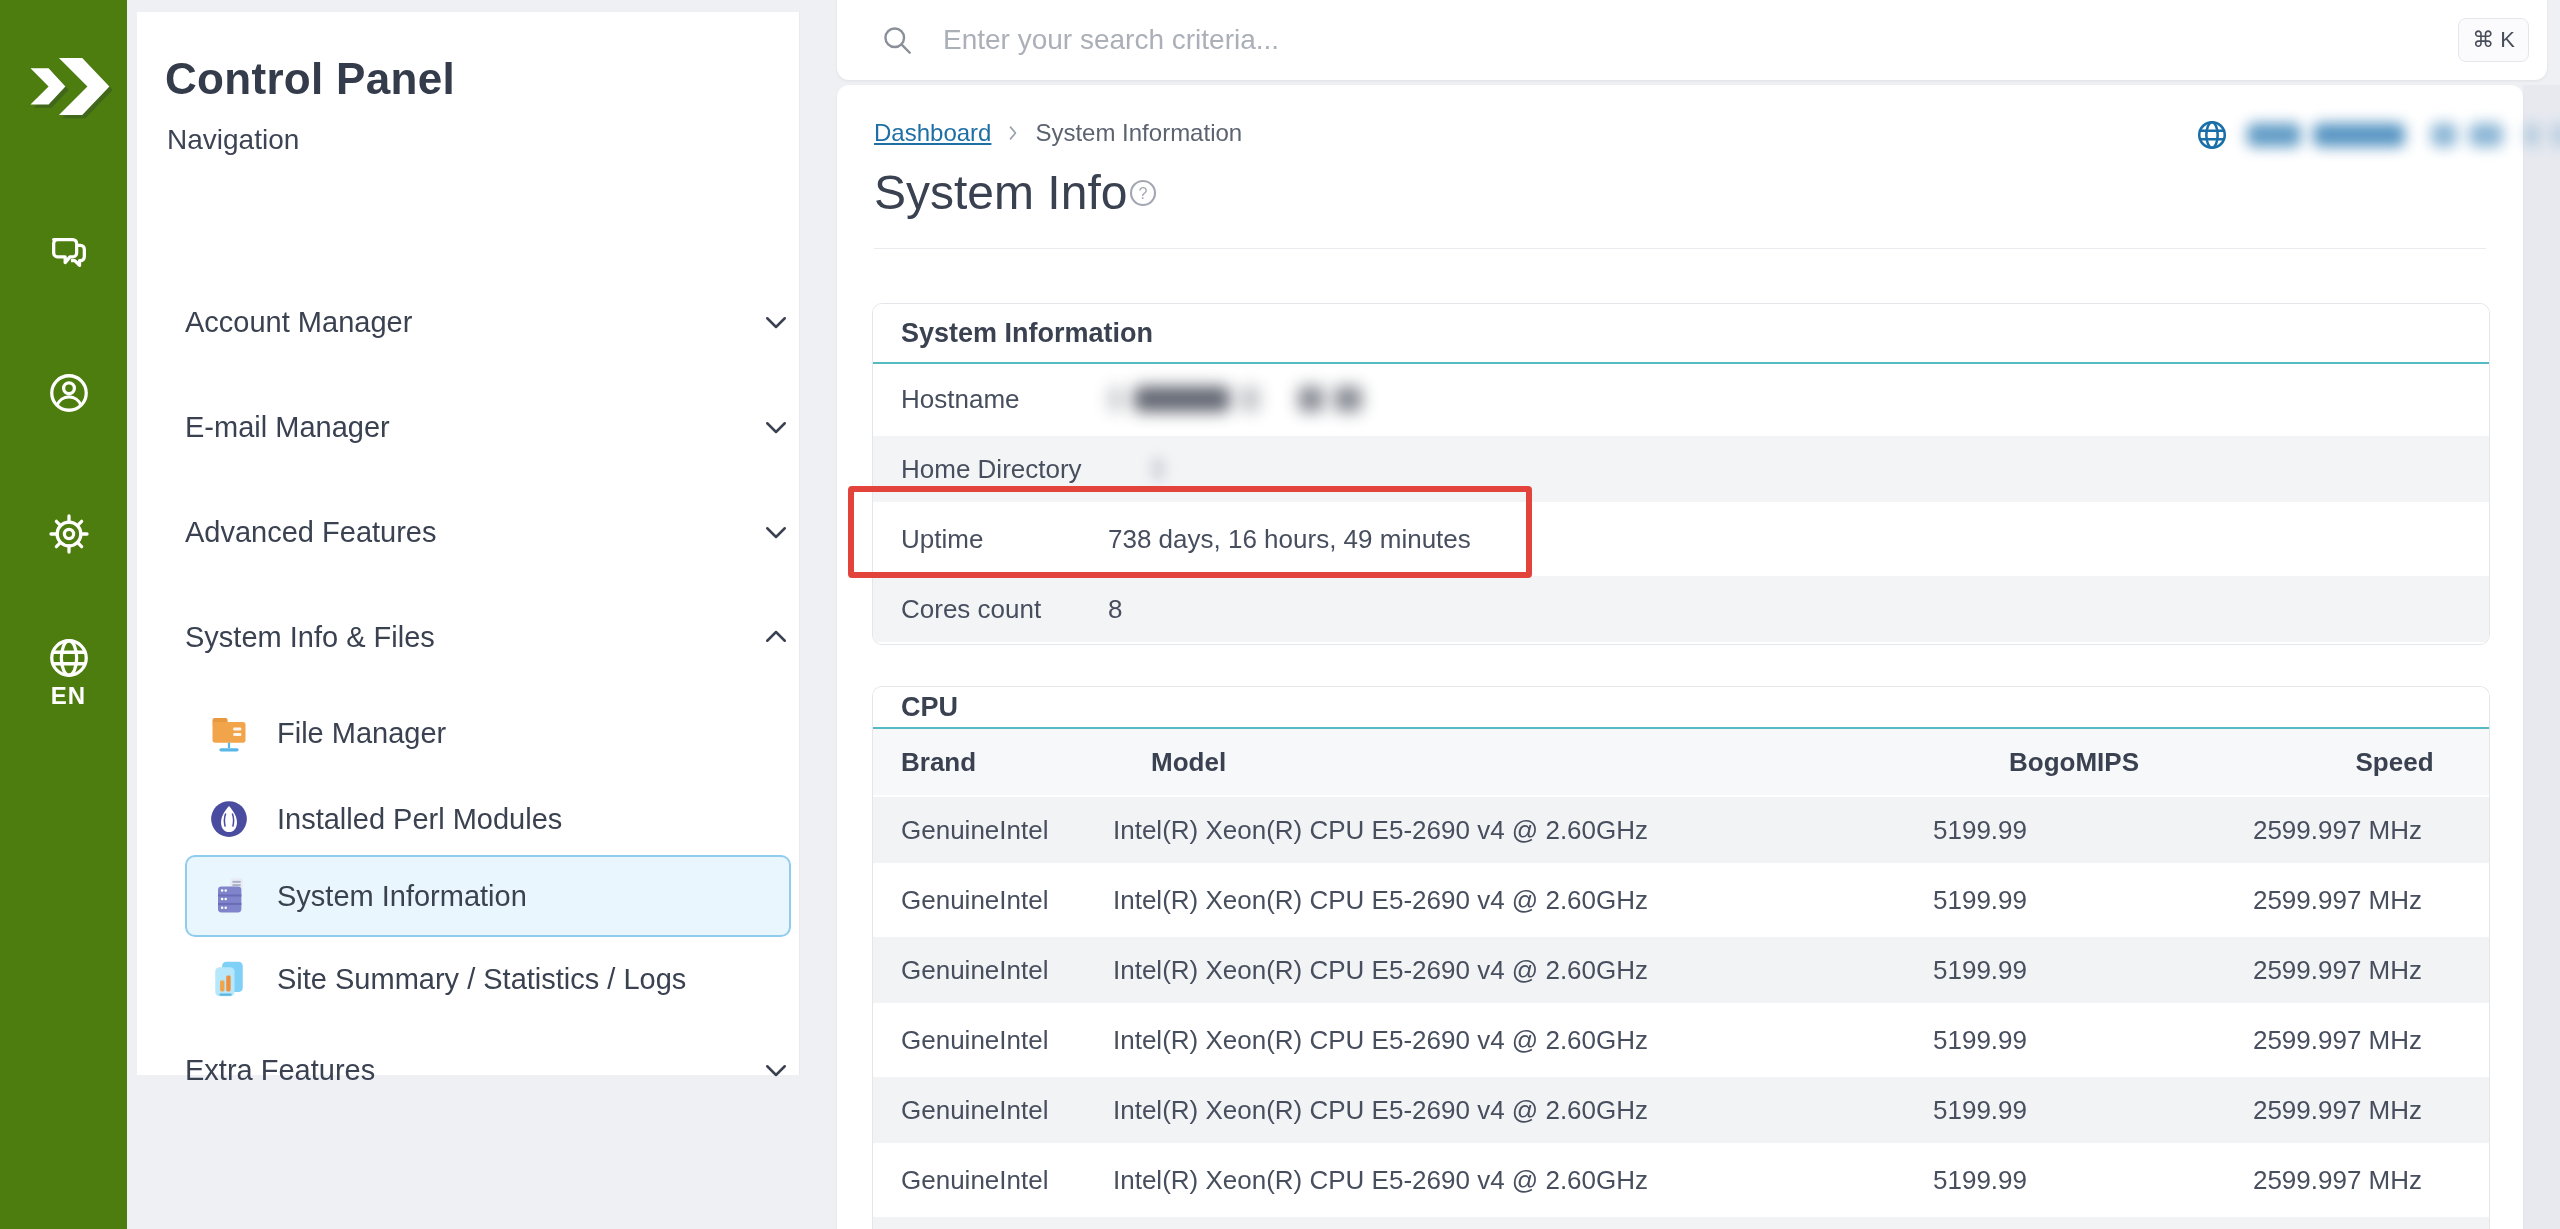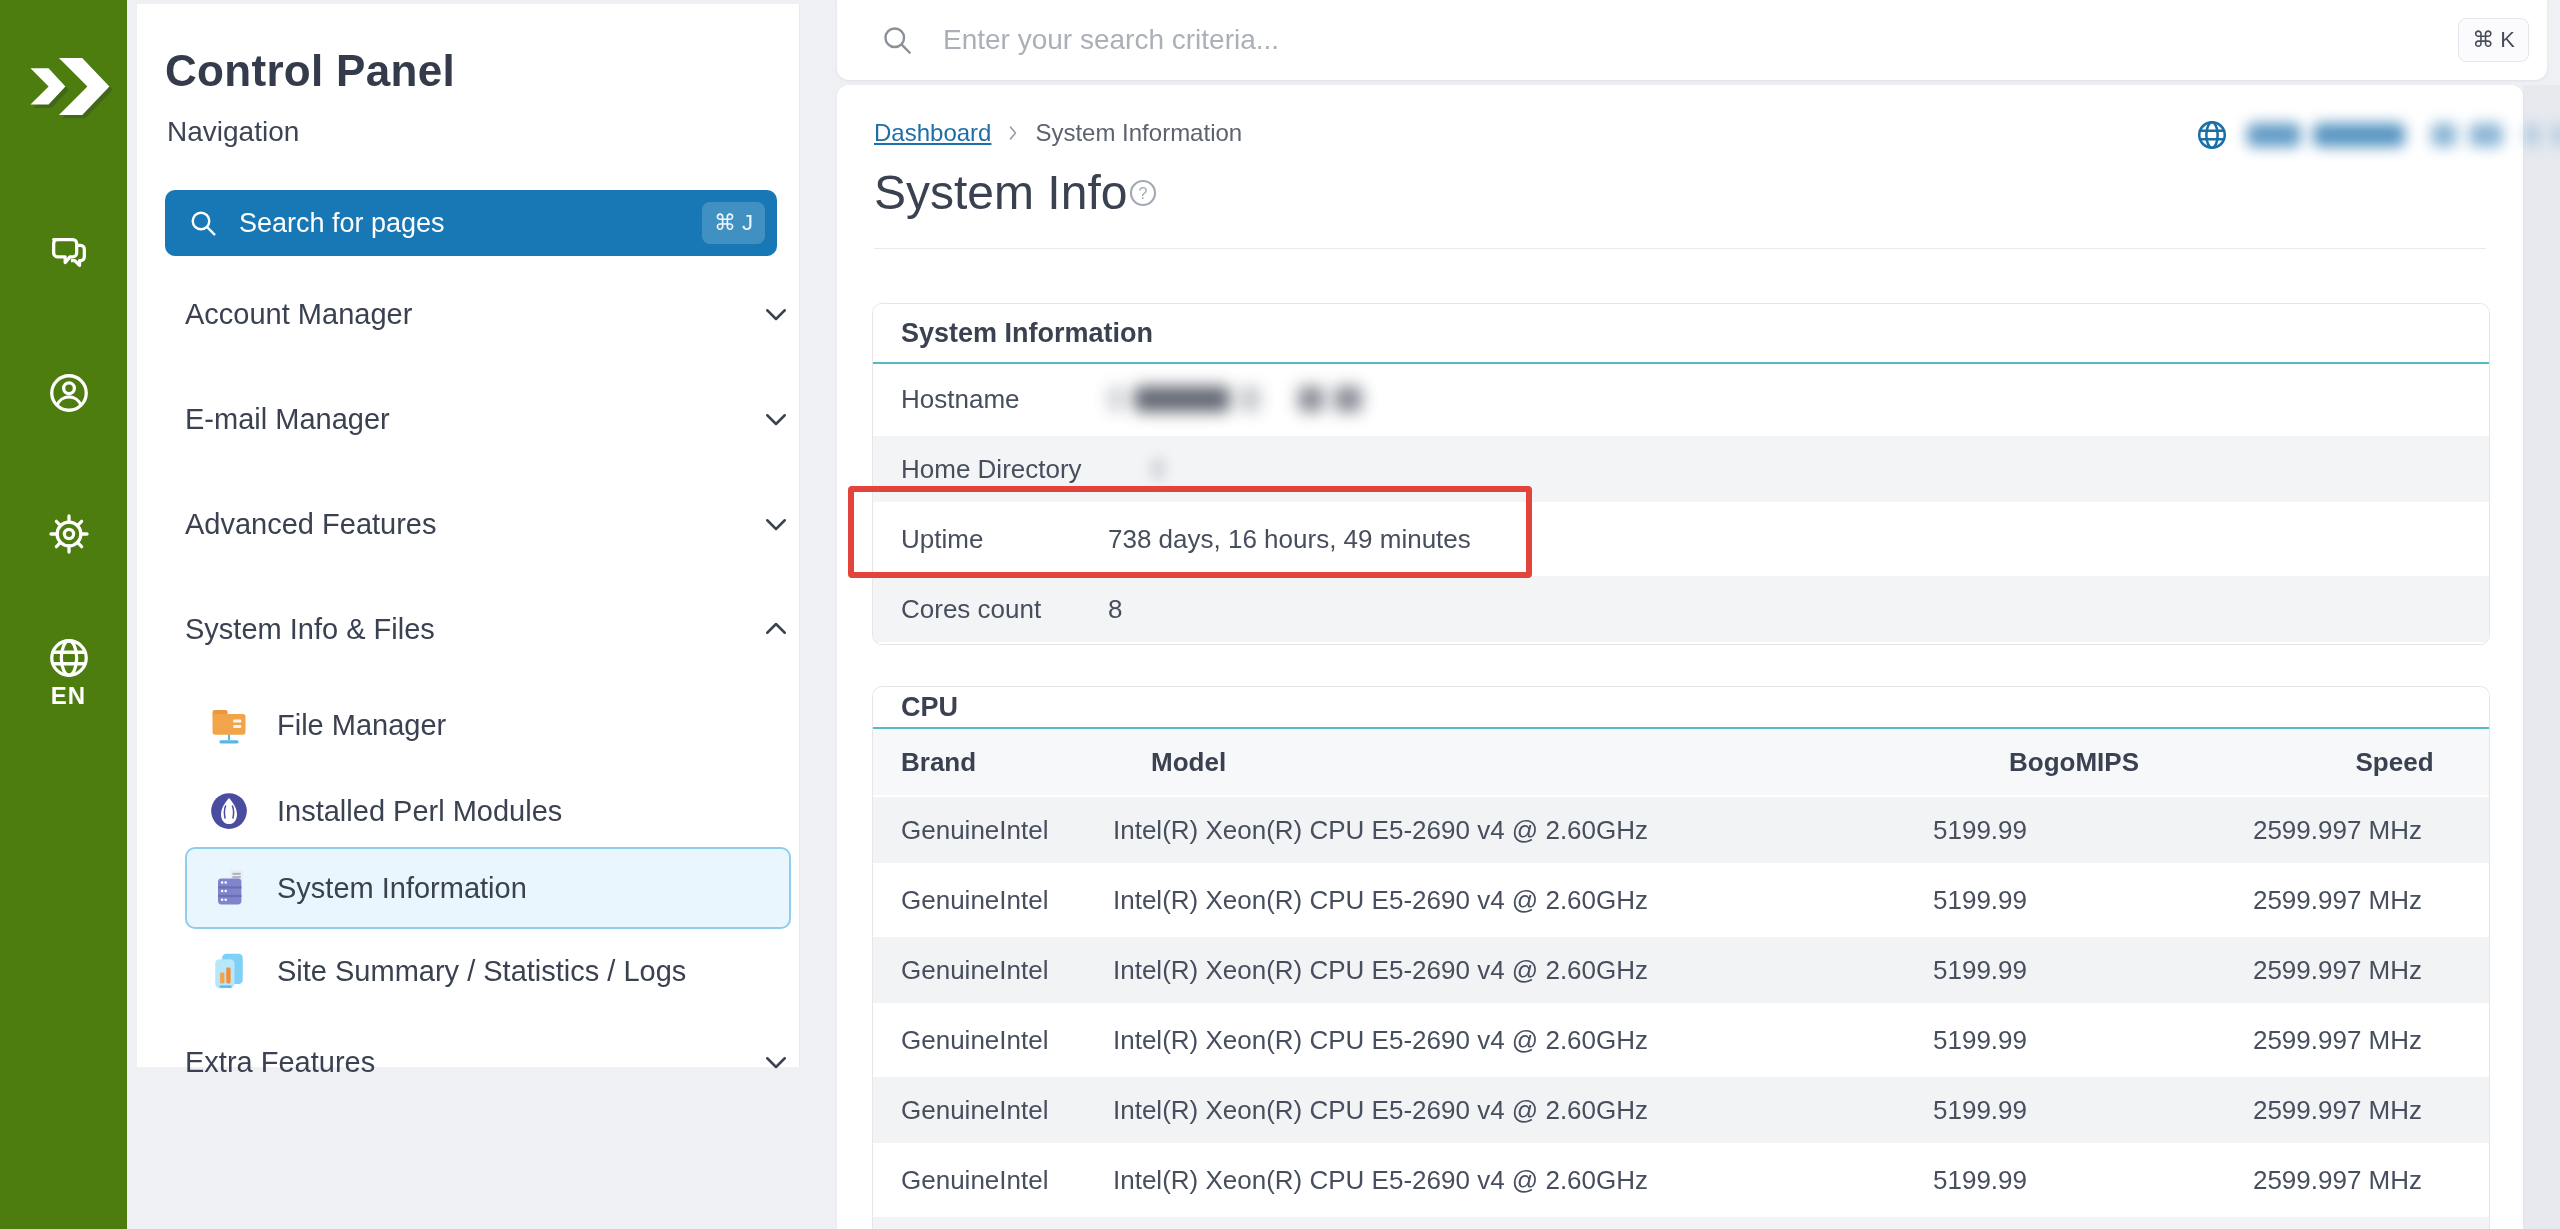--- a/index.html
+++ b/index.html
@@ -13,21 +13,21 @@
 
   
   .rail { position:absolute; left:0; top:0; width:127px; height:1229px; background:#4d7c0f; z-index:5; }
   .logo { position:absolute; left:24px; top:40px; width:88px; height:80px; cursor:pointer; }
   .rail-btn { position:absolute; left:0; width:137px; height:64px; display:flex; align-items:center; justify-content:center;
               background:none; border:none; cursor:pointer; padding:0; }
   .rail-lang-label { position:absolute; left:0; top:682px; width:137px; text-align:center; color:#fff;
                      font-size:24px; font-weight:bold; letter-spacing:1px; }
 
   
-  .sidebar { position:absolute; left:137px; top:4px; width:663px; height:1063px; background:#ffffff;
+  .sidebar { position:absolute; left:137px; top:12px; width:663px; height:1063px; background:#ffffff;
              border-right:1px solid #e8eaee; z-index:4; }
   .sb-title { position:absolute; left:28px; top:42px; font-size:44px; font-weight:600; color:#343b4a; letter-spacing:.3px; }
   .sb-sub   { position:absolute; left:30px; top:112px; font-size:28px; color:#3d4454; }
   .sb-search { position:absolute; left:28px; top:186px; width:612px; height:66px; background:#1778b5; border:none;
                border-radius:10px; display:flex; align-items:center; gap:20px; padding:0 12px 0 22px; cursor:pointer; }
   .sb-search-label { color:#ffffff; font-size:27px; flex:1; text-align:left; }
   .kbd-light { background:rgba(255,255,255,.18); color:#eef5fa; font-size:22px; padding:8px 12px; border-radius:8px; white-space:nowrap; }
 
   .nav-sec { position:absolute; left:48px; width:606px; height:60px; display:flex; align-items:center;
              justify-content:space-between; font-size:29px; color:#3a4150; cursor:pointer; background:none; border:none; padding:0; }
@@ -162,30 +162,20 @@
         </svg>
       </span>
     </button>
     <div class="rail-lang-label">EN</div>
   </div>
 
   <div class="sidebar">
     <div class="sb-title">Control Panel</div>
     <div class="sb-sub">Navigation</div>
 
-    <button class="sb-search">
-      <span>
-        <svg viewBox="0 0 24 24" width="32" height="32" fill="none" stroke="#ffffff" stroke-width="1.8" stroke-linecap="round">
-          <circle cx="10.5" cy="10.5" r="6.2"></circle>
-            <line x1="15.3" y1="15.3" x2="20.5" y2="20.5"></line>
-        </svg>
-      </span>
-      <span class="sb-search-label">Search for pages</span>
-      <span class="kbd-light">⌘ J</span>
-    </button>
 
     <button class="nav-sec" style="top:280px">
       <span class="sec-label">Account Manager</span>
       <span>
         <svg viewBox="0 0 24 24" width="30" height="30" fill="none" stroke="#3a4150" stroke-width="2" stroke-linecap="round" stroke-linejoin="round">
             <polyline points="5,9 12,16 19,9"></polyline>
           </svg>
       </span>
     </button>
     <button class="nav-sec" style="top:385px">

